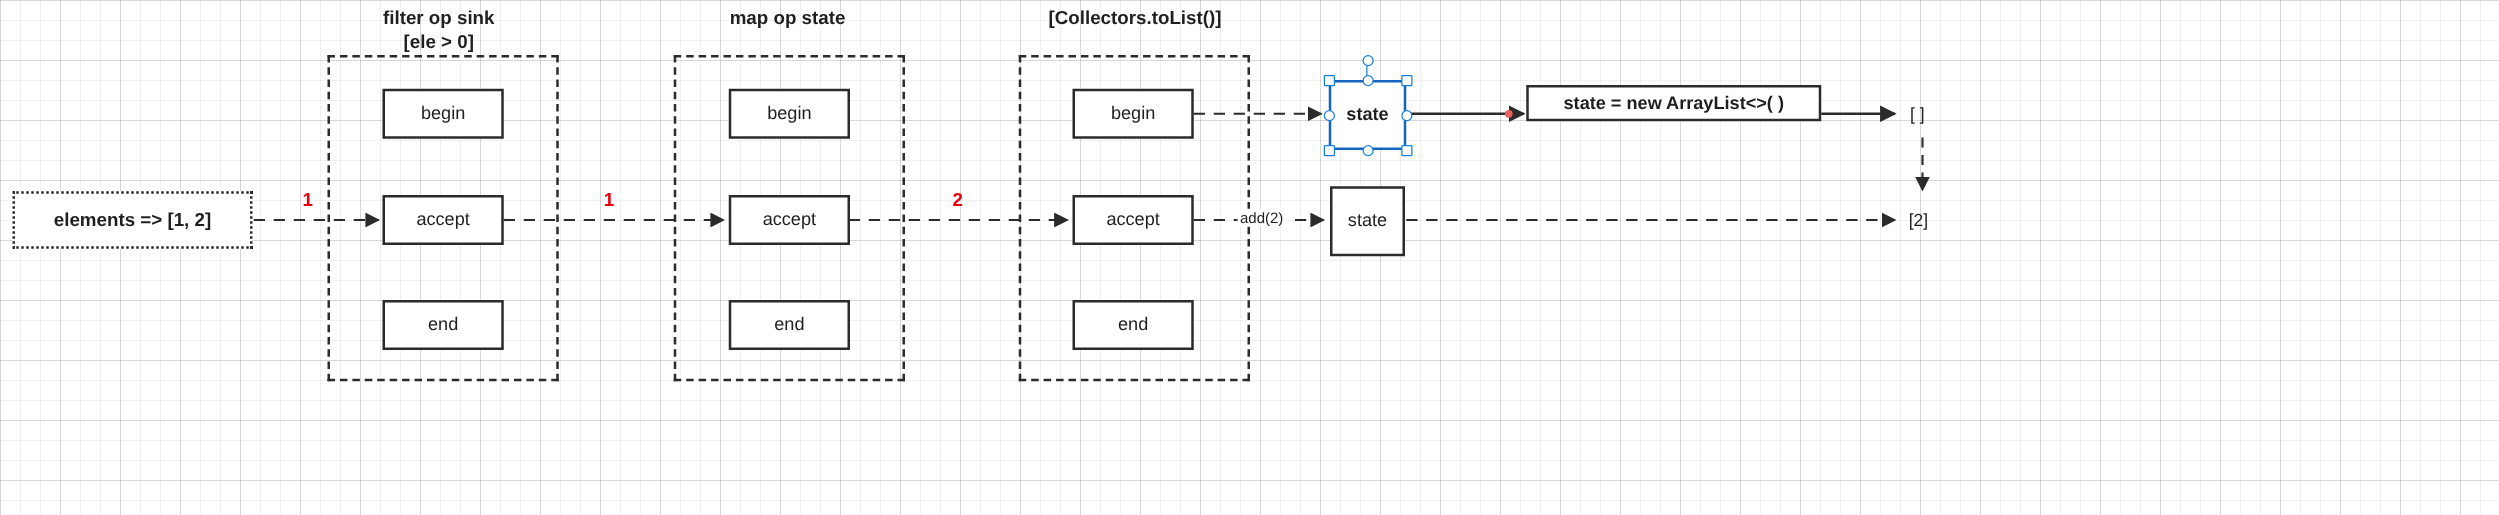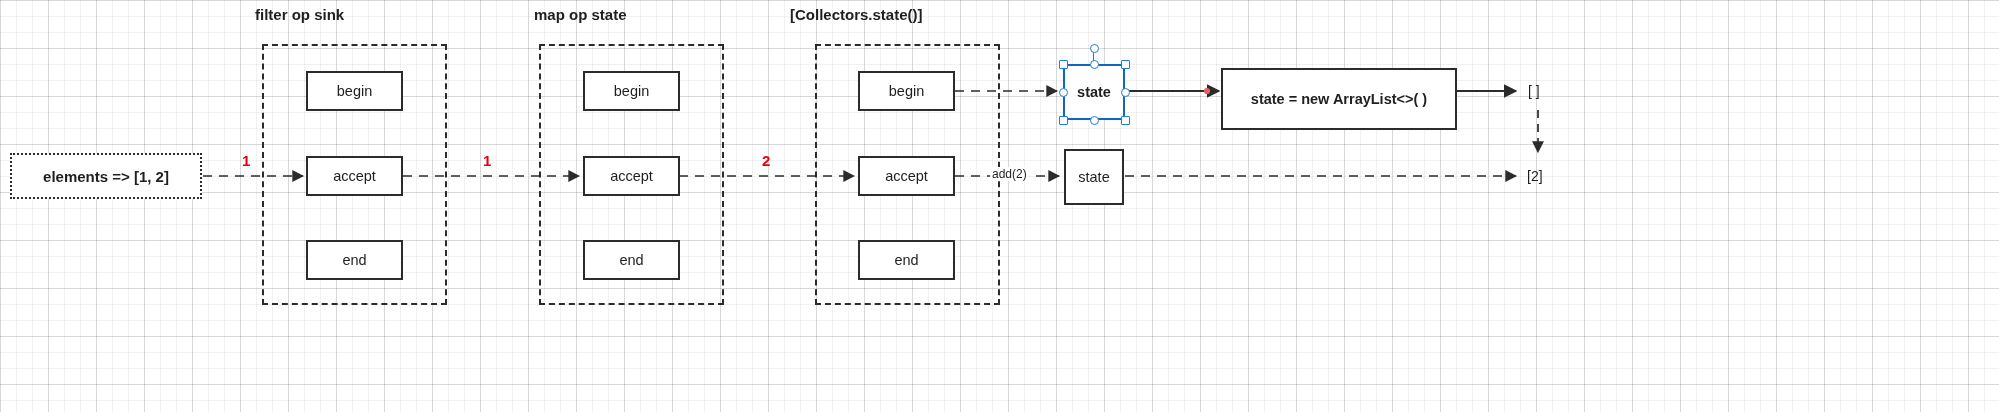--- a/index.html
+++ b/index.html
@@ -26,21 +26,21 @@
 
   
   .abs { position: absolute; box-sizing: border-box; }
 
   
   .sink-group {
     border: 2px dashed #2b2b2b;
     background: transparent;
   }
   .sink-title {
-    text-align: left;
+    text-align: center;
     font-size: 15px;
     font-weight: 700;
     line-height: 19px;
     color: #1f1f1f;
     white-space: nowrap;
   }
   .sink-title .sub { font-weight: 700; }
 
   
   .node {
@@ -158,20 +158,21 @@
 
     <line x1="1538" y1="110" x2="1538" y2="152" stroke="#2b2b2b" stroke-width="1.7" stroke-dasharray="8 6" marker-end="url(#arrowDark)"></line>
   </svg>
 
   <div class="abs dotted-box" style="left:10px; top:153px; width:192px; height:46px;">
     <span>elements =&gt; [1, 2]</span>
   </div>
 
   <div class="abs sink-title" style="left:255px; top:5px; width:192px;">
     <div>filter op sink</div>
+    <div class="sub">[ele &gt; 0]</div>
   </div>
   <div class="abs sink-group" style="left:262px; top:44px; width:185px; height:261px;"></div>
   <div class="abs node" style="left:306px; top:71px; width:97px; height:40px;">
     <span>begin</span>
   </div>
   <div class="abs node" style="left:306px; top:156px; width:97px; height:40px;">
     <span>accept</span>
   </div>
   <div class="abs node" style="left:306px; top:240px; width:97px; height:40px;">
     <span>end</span>
@@ -185,21 +186,21 @@
     <span>begin</span>
   </div>
   <div class="abs node" style="left:583px; top:156px; width:97px; height:40px;">
     <span>accept</span>
   </div>
   <div class="abs node" style="left:583px; top:240px; width:97px; height:40px;">
     <span>end</span>
   </div>
 
   <div class="abs sink-title" style="left:790px; top:5px; width:236px;">
-    <div class="sub">[Collectors.state()]</div>
+    <div class="sub">[Collectors.toList()]</div>
   </div>
   <div class="abs sink-group" style="left:815px; top:44px; width:185px; height:261px;"></div>
   <div class="abs node" style="left:858px; top:71px; width:97px; height:40px;">
     <span>begin</span>
   </div>
   <div class="abs node" style="left:858px; top:156px; width:97px; height:40px;">
     <span>accept</span>
   </div>
   <div class="abs node" style="left:858px; top:240px; width:97px; height:40px;">
     <span>end</span>
@@ -225,20 +226,20 @@
 
   <div class="handle ci" style="left:1089.5px; top:59.5px;"></div>
   <div class="handle ci" style="left:1089.5px; top:115.5px;"></div>
   <div class="handle ci" style="left:1058.5px; top:87.5px;"></div>
   <div class="handle ci" style="left:1120.5px; top:87.5px;"></div>
 
   <div class="abs node" style="left:1064px; top:149px; width:60px; height:56px;">
     <span>state</span>
   </div>
 
-  <div class="abs node" style="left:1221px; top:68px; width:236px; height:62px; font-weight:700;">
+  <div class="abs node" style="left:1221px; top:68px; width:236px; height:29px; font-weight:700;">
     <span>state = new ArrayList&lt;&gt;( )</span>
   </div>
 
   <div class="abs out-label" style="left:1528px; top:83px;">[ ]</div>
   <div class="abs out-label" style="left:1527px; top:168px;">[2]</div>
 
 </div>
 
 </body></html>

